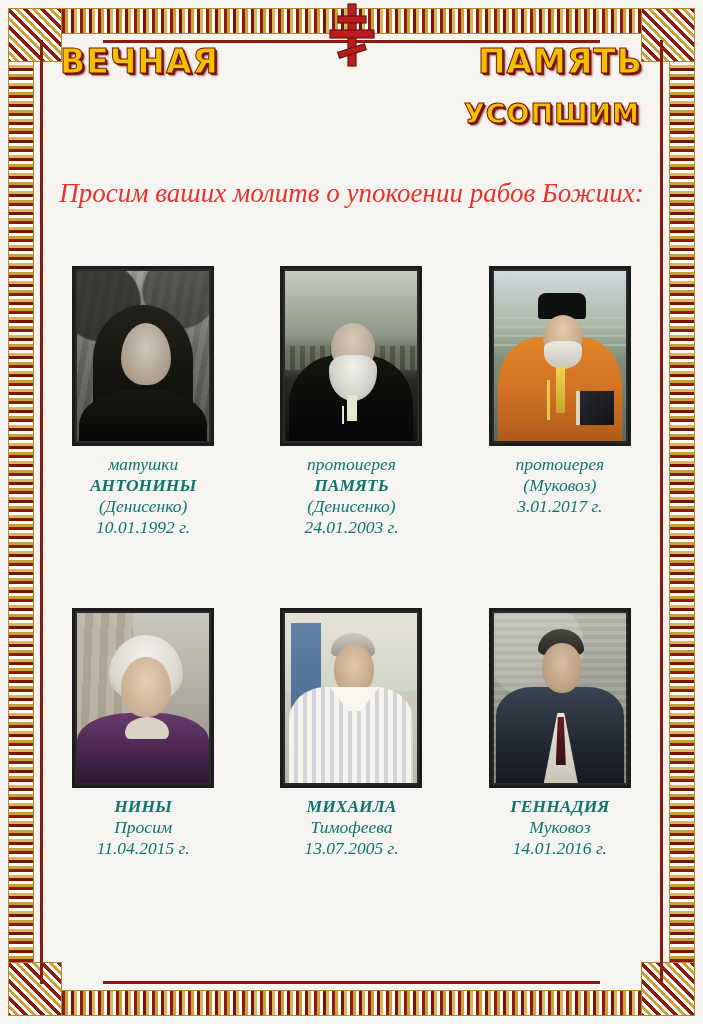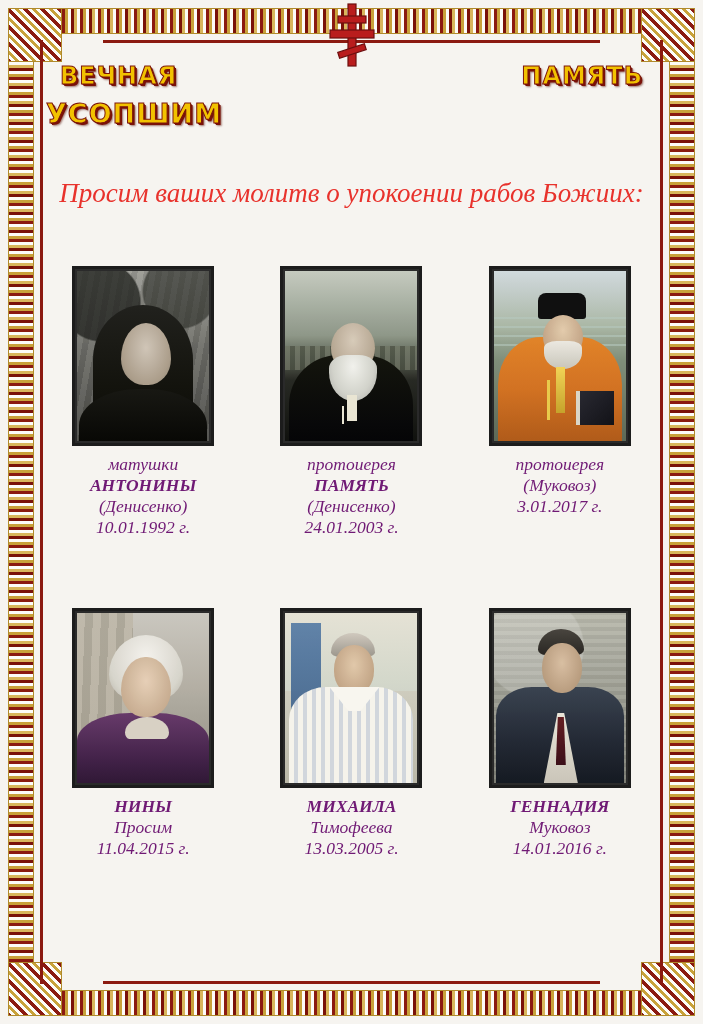--- a/index.html
+++ b/index.html
@@ -148,31 +148,31 @@
     font-weight: bold;
     letter-spacing: 1px;
     color: #f2c200;
     -webkit-text-stroke: 1px #7a1209;
     text-shadow:
       1px 1px 0 #7a1209,
       2px 2px 0 #7a1209,
       3px 3px 2px rgba(90,20,10,0.55);
     text-transform: uppercase;
   }
-  .wordart.big   { font-size: 24px; margin-top: 20px; }
+  .wordart.big   { font-size: 33px; }
   .wordart.small {
     font-size: 27px;
     display: block;
     margin-top: 2px;
   }
   .title-sub {
     position: absolute;
     top: 96px;
-    left: 0; right: 0;
-    text-align: left;
+    left: 0; right: 17px;
+    text-align: right;
   }
 
   
   .request {
     margin: 36px 0 0;
     text-align: center;
     color: #e8322c;
     font-style: italic;
     font-size: 27px;
     line-height: 1.26;
@@ -206,21 +206,21 @@
     display: block;
     position: relative;
     overflow: hidden;
     filter: saturate(0.9) contrast(1.02);
   }
   .caption {
     margin-top: 8px;
     font-style: italic;
     font-size: 17.5px;
     line-height: 1.2;
-    color: #701a75;
+    color: #0f766e;
   }
   .caption .nm {
     font-weight: bold;
     font-style: italic;
   }
   .caption .ln { display: block; }
 
   
   .ph-bg { position: absolute; inset: 0; }
   .figure { position: absolute; }
@@ -558,21 +558,21 @@
             <div class="figure bluepanel"></div>
             <div class="figure shirt"></div>
             <div class="figure hair"></div>
             <div class="figure face"></div>
             <div class="figure collar2"></div>
           </div>
         </div>
         <div class="caption">
           <span class="ln nm">МИХАИЛА</span>
           <span class="ln">Тимофеева</span>
-          <span class="ln">13.03.2005 г.</span>
+          <span class="ln">13.07.2005 г.</span>
         </div>
       </div>
 
       <div class="memorial">
         <div class="photo-frame">
           <div class="photo p6">
             <div class="ph-bg"></div>
               <div class="blur"></div>
             <div class="figure jacket"></div>
             <div class="figure shirt2"></div>

